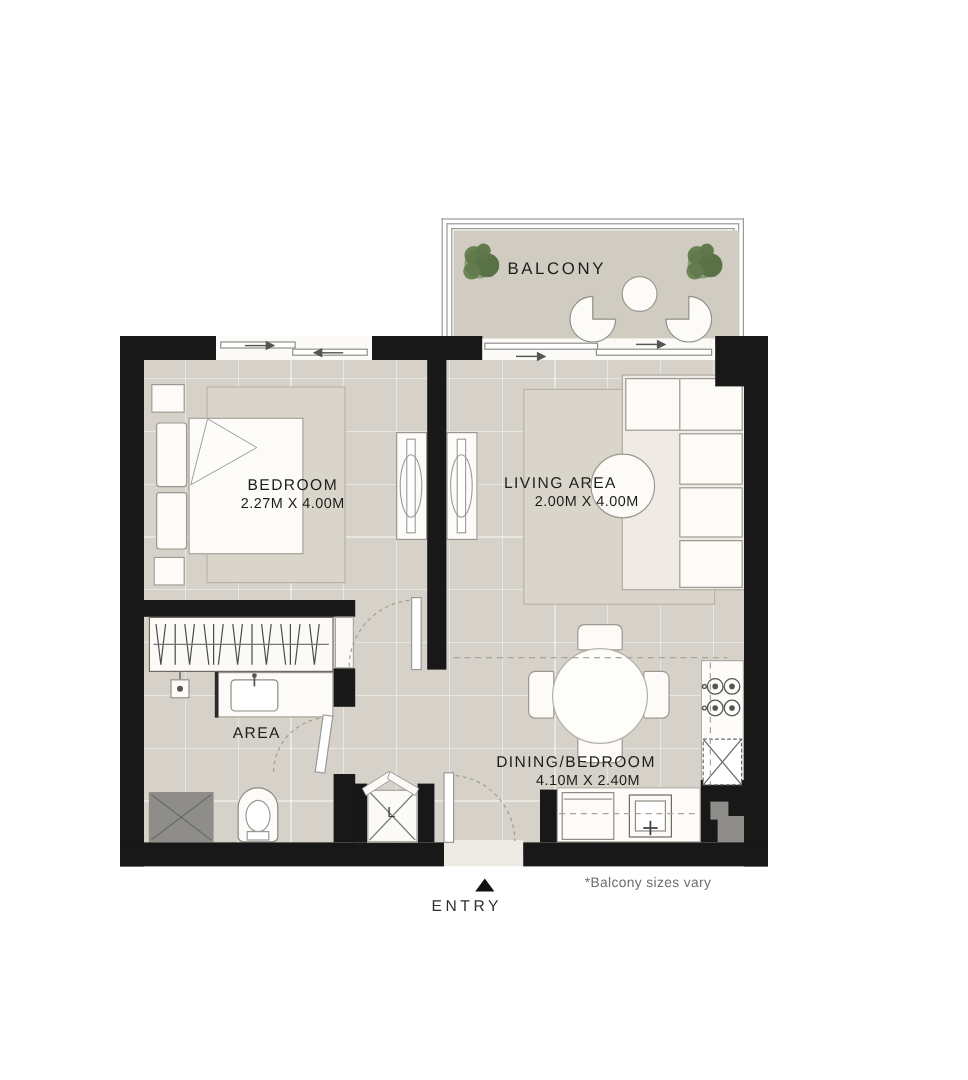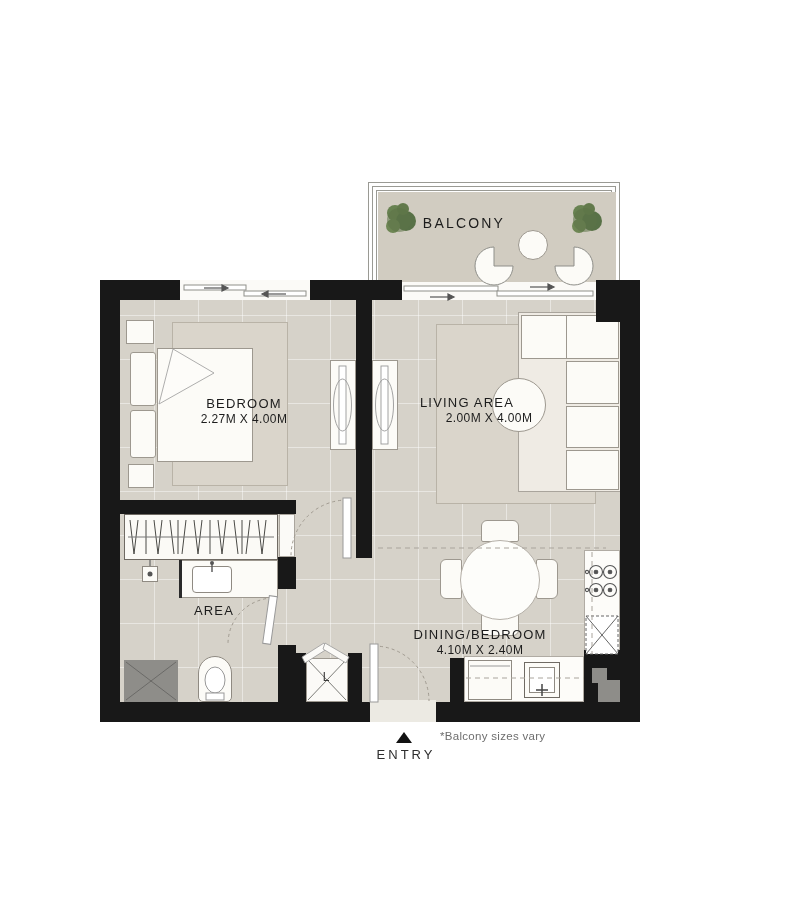--- a/index.html
+++ b/index.html
@@ -225,21 +225,21 @@
 
   <div class="abs label room-name" style="left:174px;top:397px;width:140px;">BEDROOM</div>
   <div class="abs label room-dims" style="left:174px;top:413px;width:140px;">2.27M X 4.00M</div>
 
   <div class="abs label room-name" style="left:397px;top:396px;width:140px;">LIVING AREA</div>
   <div class="abs label room-dims" style="left:419px;top:412px;width:140px;">2.00M X 4.00M</div>
 
   <div class="abs label room-name" style="left:174px;top:604px;width:80px;">AREA</div>
 
   <div class="abs label room-name" style="left:405px;top:628px;width:150px;">DINING/BEDROOM</div>
-  <div class="abs label room-dims" style="left:405px;top:644px;width:150px;">4.10M X 2.40M</div>
+  <div class="abs label room-dims" style="left:415px;top:644px;width:150px;">4.10M X 2.40M</div>
 
   <div class="abs label" style="left:314px;top:671px;width:24px;font-size:12px;color:#3a3a3a;">L</div>
 
   <div class="abs tri-up" style="left:396px;top:732px;"></div>
-  <div class="abs label" style="left:356px;top:748px;width:100px;font-size:13px;letter-spacing:3px;color:#2e2e2e;">ENTRY</div>
-
-  <div class="abs label" style="left:440px;top:730px;width:200px;text-align:left;font-size:11.5px;color:var(--muted);letter-spacing:.3px;">*Balcony sizes vary</div>
+  <div class="abs label" style="left:339px;top:748px;width:100px;font-size:13px;letter-spacing:3px;color:#2e2e2e;">ENTRY</div>
+
+  <div class="abs label" style="left:440px;top:730px;width:200px;text-align:center;font-size:11.5px;color:var(--muted);letter-spacing:.3px;">*Balcony sizes vary</div>
 </div>
 
 </body></html>

